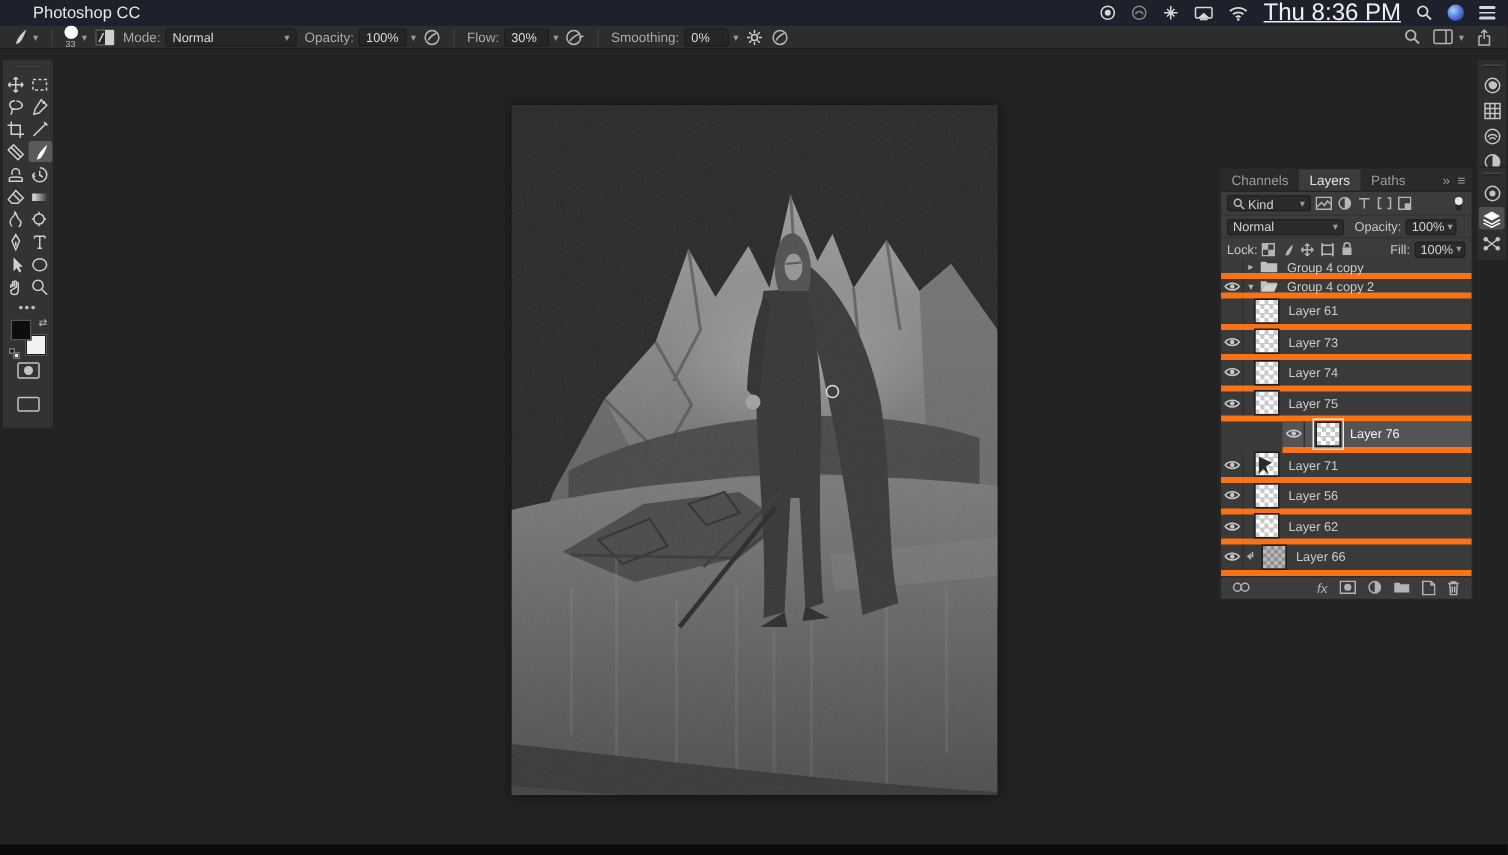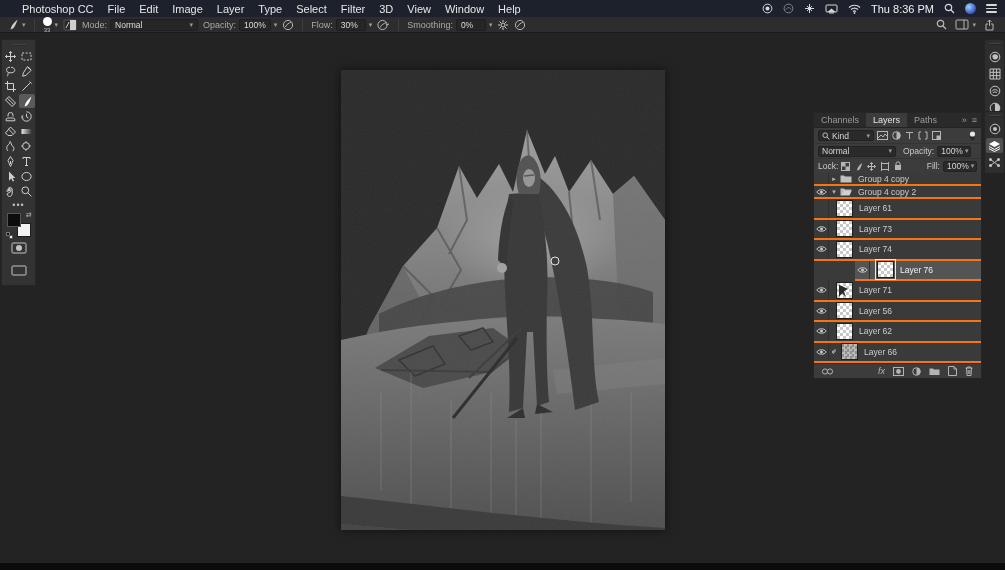--- a/index.html
+++ b/index.html
@@ -7,21 +7,21 @@
     font-family:"Liberation Sans", sans-serif; -webkit-font-smoothing:antialiased; }
 
   
   .menubar { position:absolute; left:0; top:0; width:1005px; height:17px; background:#1c212b;
     display:flex; align-items:center; color:#e6e6e6; font-size:11px; padding:0 8px; z-index:50; }
   .menubar .apple { font-size:11px; margin:0 10px 0 4px; color:#f0f0f0; }
   .menubar .appname { font-weight:normal; margin-right:14px; }
   .menu-item { margin-right:14px; cursor:default; }
   .menubar-right { margin-left:auto; display:flex; align-items:center; gap:10px; }
   .statusicon { display:inline-flex; align-items:center; color:#d8d8d8; }
-  .menubar-time { font-size:11px; color:#f0f0f0; }
+  .menubar-time { font-size:16px; color:#f0f0f0;text-decoration:underline; }
   .siri-orb { width:11px; height:11px; border-radius:50%;
     background:radial-gradient(circle at 35% 35%, #9fd4f5, #4b6bd8 55%, #1a2a6b); }
   .cc-icon { display:inline-flex; flex-direction:column; gap:2px; }
   .cc-icon i { display:block; width:11px; height:1.5px; background:#d8d8d8; border-radius:1px; }
 
   
   .optionsbar { position:absolute; left:0; top:17px; width:1005px; height:16px; background:#2d2d2d;
     border-bottom:1px solid #1b1b1b; display:flex; align-items:center; padding:0 6px; gap:5px;
     font-size:9px; color:#a9a9a9; z-index:40; }
   .optionsbar svg { display:block; }
@@ -67,21 +67,21 @@
   .panel-tab.active { background:#3c3c3c; color:#e2e2e2; }
   .panel-tabs-right { margin-left:auto; display:flex; align-items:center; gap:5px; padding-right:4px; color:#9b9b9b; font-size:9px; }
   .ctl-row { display:flex; align-items:center; height:15px; padding:0 4px; gap:3px; background:#3c3c3c; }
   .ctl-row + .ctl-row { border-top:1px solid #343434; }
   .selbox { background:#2a2a2a; border:1px solid #222; border-radius:2px; height:11px; display:flex;
     align-items:center; padding:0 3px; gap:2px; color:#d4d4d4; }
   .selbox .chev { margin-left:auto; }
   .mini-icons { display:flex; align-items:center; gap:4px; }
   .mini-icons svg, .ctl-row svg { display:block; }
   .layers-list { background:#3a3a3a; }
-  .layer-row { display:flex; align-items:center; height:20.5px; border-bottom:2px solid #f97316; position:relative; }
+  .layer-row { display:flex; align-items:center; height:20.5px; border-bottom:4px solid #f97316; position:relative; }
   .layer-row.group-row { height:13px; }
   .layer-row.selected { background:#545454;margin-left:41px; }
   .eye-cell { width:15px; align-self:stretch; display:flex; align-items:center; justify-content:center;
     border-right:1px solid #2f2f2f; flex:none; }
   .thumb { width:17px; height:17px; margin-left:7px; flex:none; border:1px solid #1f1f1f; position:relative;
     background:
       repeating-conic-gradient(#ffffff 0% 25%, #c9c9c9 0% 50%) 0 0 / 6px 6px; }
   .thumb.selected-thumb { outline:1px solid #e8e8e8; outline-offset:1px; }
   .thumb .mark { position:absolute; left:2px; top:2px; width:9px; height:12px; background:#2a2a2a;
     clip-path:polygon(0 0, 100% 35%, 55% 55%, 75% 100%, 35% 70%, 0 100%); }
@@ -107,33 +107,20 @@
   .dock .grip { width:12px; height:2px; border-top:1px solid #454545; border-bottom:1px solid #242424; margin-bottom:2px; }
 
   .bottom-strip { position:absolute; left:0; top:563px; width:1005px; height:7px; background:#0b0b0b; }
 </style>
 </head>
 <body>
 
 <div class="menubar">
   <span class="apple"></span>
   <span class="appname">Photoshop CC</span>
-  <span style="display:flex;">
-      <span class="menu-item">File</span>
-      <span class="menu-item">Edit</span>
-      <span class="menu-item">Image</span>
-      <span class="menu-item">Layer</span>
-      <span class="menu-item">Type</span>
-      <span class="menu-item">Select</span>
-      <span class="menu-item">Filter</span>
-      <span class="menu-item">3D</span>
-      <span class="menu-item">View</span>
-      <span class="menu-item">Window</span>
-      <span class="menu-item">Help</span>
-    </span>
   <span class="menubar-right">
     <span class="statusicon">
       <svg width="11" height="11" viewBox="0 0 11 11">
           <circle cx="5.5" cy="5.5" r="4.4" fill="none" stroke="#d8d8d8"></circle>
           <circle cx="5.5" cy="5.5" r="2" fill="#d8d8d8"></circle>
         </svg>
     </span>
     <span class="statusicon" style="opacity:.55">
       <svg width="11" height="11" viewBox="0 0 11 11">
           <circle cx="5.5" cy="5.5" r="4.4" fill="none" stroke="#d8d8d8"></circle>
@@ -614,20 +601,30 @@
       <div class="layer-row">
         <div class="eye-cell">
           <svg width="11" height="8" viewBox="0 0 11 8">
             <path d="M.8 4 C2.8 1 8.2 1 10.2 4 C8.2 7 2.8 7 .8 4 Z" fill="none" stroke="#c8c8c8"></path>
             <circle cx="5.5" cy="4" r="1.5" fill="#c8c8c8"></circle>
           </svg>
         </div>
         <div class="thumb"></div>
         <span class="layer-name">Layer 74</span>
       </div>
+      <div class="layer-row">
+        <div class="eye-cell">
+          <svg width="11" height="8" viewBox="0 0 11 8">
+            <path d="M.8 4 C2.8 1 8.2 1 10.2 4 C8.2 7 2.8 7 .8 4 Z" fill="none" stroke="#c8c8c8"></path>
+            <circle cx="5.5" cy="4" r="1.5" fill="#c8c8c8"></circle>
+          </svg>
+        </div>
+        <div class="thumb"></div>
+        <span class="layer-name">Layer 75</span>
+      </div>
       <div class="layer-row selected">
         <div class="eye-cell">
           <svg width="11" height="8" viewBox="0 0 11 8">
             <path d="M.8 4 C2.8 1 8.2 1 10.2 4 C8.2 7 2.8 7 .8 4 Z" fill="none" stroke="#c8c8c8"></path>
             <circle cx="5.5" cy="4" r="1.5" fill="#c8c8c8"></circle>
           </svg>
         </div>
         <div class="thumb selected-thumb"></div>
         <span class="layer-name">Layer 76</span>
       </div>

